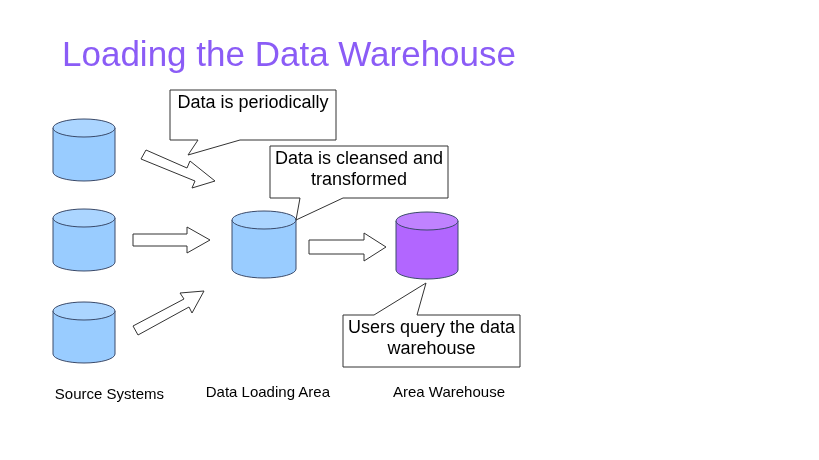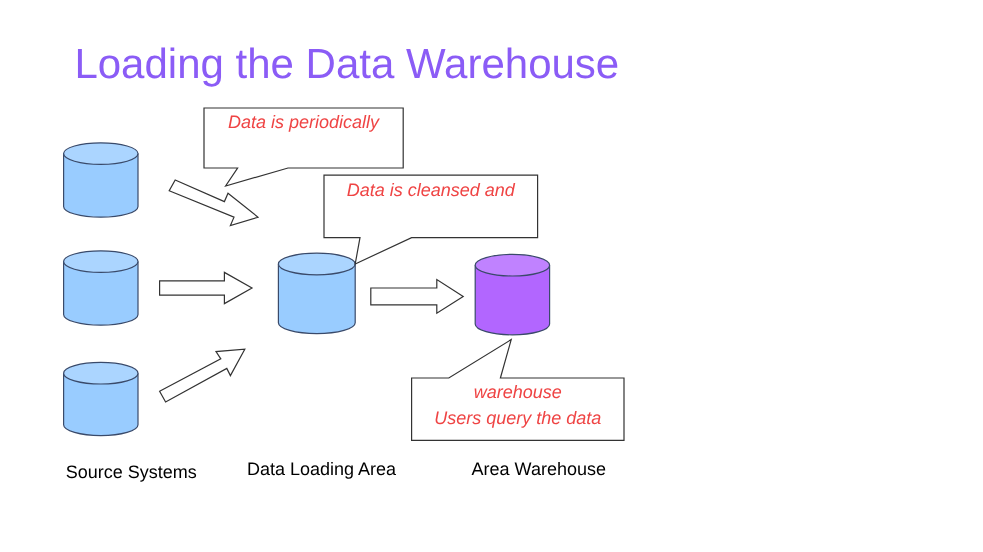--- a/index.html
+++ b/index.html
@@ -1,20 +1,20 @@
 <!DOCTYPE html>
 <html><head>
 <meta charset="utf-8">
 <style>
   html, body { margin:0; padding:0; background:#ffffff; }
   body { width:819px; height:460px; position:relative; overflow:hidden; font-family:"Liberation Sans", sans-serif; }
   #title { position:absolute; left:62px; top:34px; font-size:35px; color:#8b5cf6; letter-spacing:0px; white-space:nowrap; }
   svg#diagram { position:absolute; left:0; top:0; }
   .lbl { position:absolute; font-size:15px; color:#000; text-align:right; line-height:22px; white-space:nowrap; }
-  .callout-text { position:absolute; font-size:15px; color:#ef4444; text-align:center; line-height:21px;font-style:italic; }
+  .callout-text { position:absolute; font-size:18px; color:#000000; text-align:center; line-height:21px; }
 </style>
 </head>
 <body>
 
 <div id="title">Loading the Data Warehouse</div>
 
 <svg id="diagram" width="819" height="460">
 
   <g class="db">
     <path d="M53,128 L53,172 A31,9 0 0 0 115,172 L115,128" stroke="#3a4a6a" stroke-width="1" fill="#99ccff"></path>
@@ -57,23 +57,24 @@
   <path d="M270,146 L448,146 L448,198 L343,198 L296,220 L300,198 L270,198 Z" fill="#ffffff" stroke="#333333" stroke-width="1"></path>
 
   <path d="M343,315 L374,315 L426,283 L417,315 L520,315 L520,367 L343,367 Z" fill="#ffffff" stroke="#333333" stroke-width="1"></path>
 </svg>
 
 <div class="callout-text" style="left:170px; top:92px; width:166px;">
   <div>Data is periodically</div>
 </div>
 <div class="callout-text" style="left:270px; top:148px; width:178px;">
   <div>Data is cleansed and</div>
+  <div>transformed</div>
 </div>
 <div class="callout-text" style="left:343px; top:317px; width:177px;">
+  <div>Users query the data</div>
   <div>warehouse</div>
-  <div>Users query the data</div>
 </div>
 
 <div class="lbl" style="left:24px; top:383px; width:140px;">
   <div>Source Systems</div>
 </div>
 <div class="lbl" style="left:180px; top:381px; width:150px;">Data Loading Area</div>
 <div class="lbl" style="left:360px; top:381px; width:145px;">Area Warehouse</div>
 
 </body></html>

